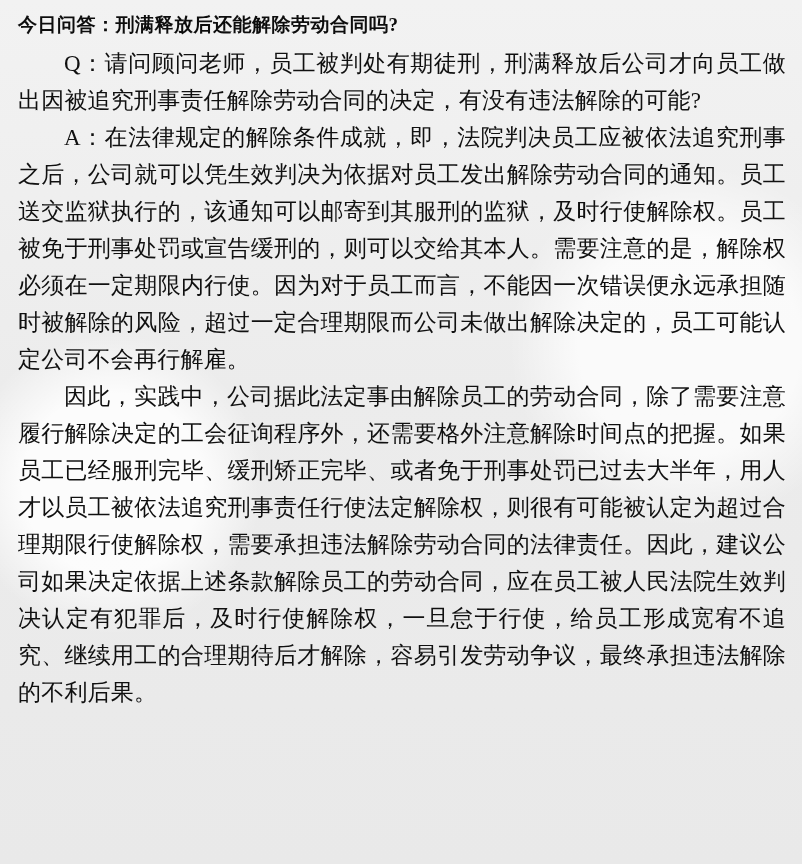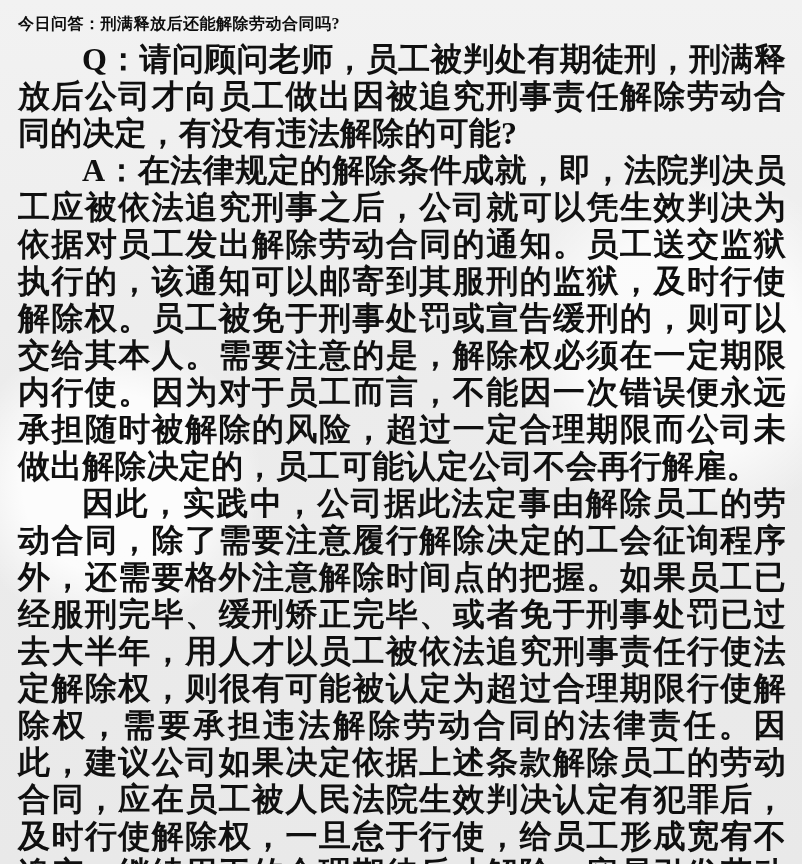--- a/index.html
+++ b/index.html
@@ -26,30 +26,30 @@
     pointer-events: none;
   }
   .page {
     position: relative;
     padding: 14px 16px 0 18px;
     box-sizing: border-box;
     height: 100%;
   }
   .doc-title {
     font-weight: bold;
-    font-size: 16px;
+    font-size: 19px;
     line-height: 1.2;
     letter-spacing: 0.5px;
     margin: 0 0 8px 0;
     color: #0d0d0d;
     white-space: nowrap;
   }
   .para {
-    font-weight: bold;
-    font-size: 32px;
+    font-weight: normal;
+    font-size: 23px;
     line-height: 37px;
     letter-spacing: 0.2px;
     margin: 0;
     text-align: justify;
     text-justify: inter-ideograph;
     text-indent: 2em;
     color: #101010;
   }
   .para + .para {
     margin-top: 0;

